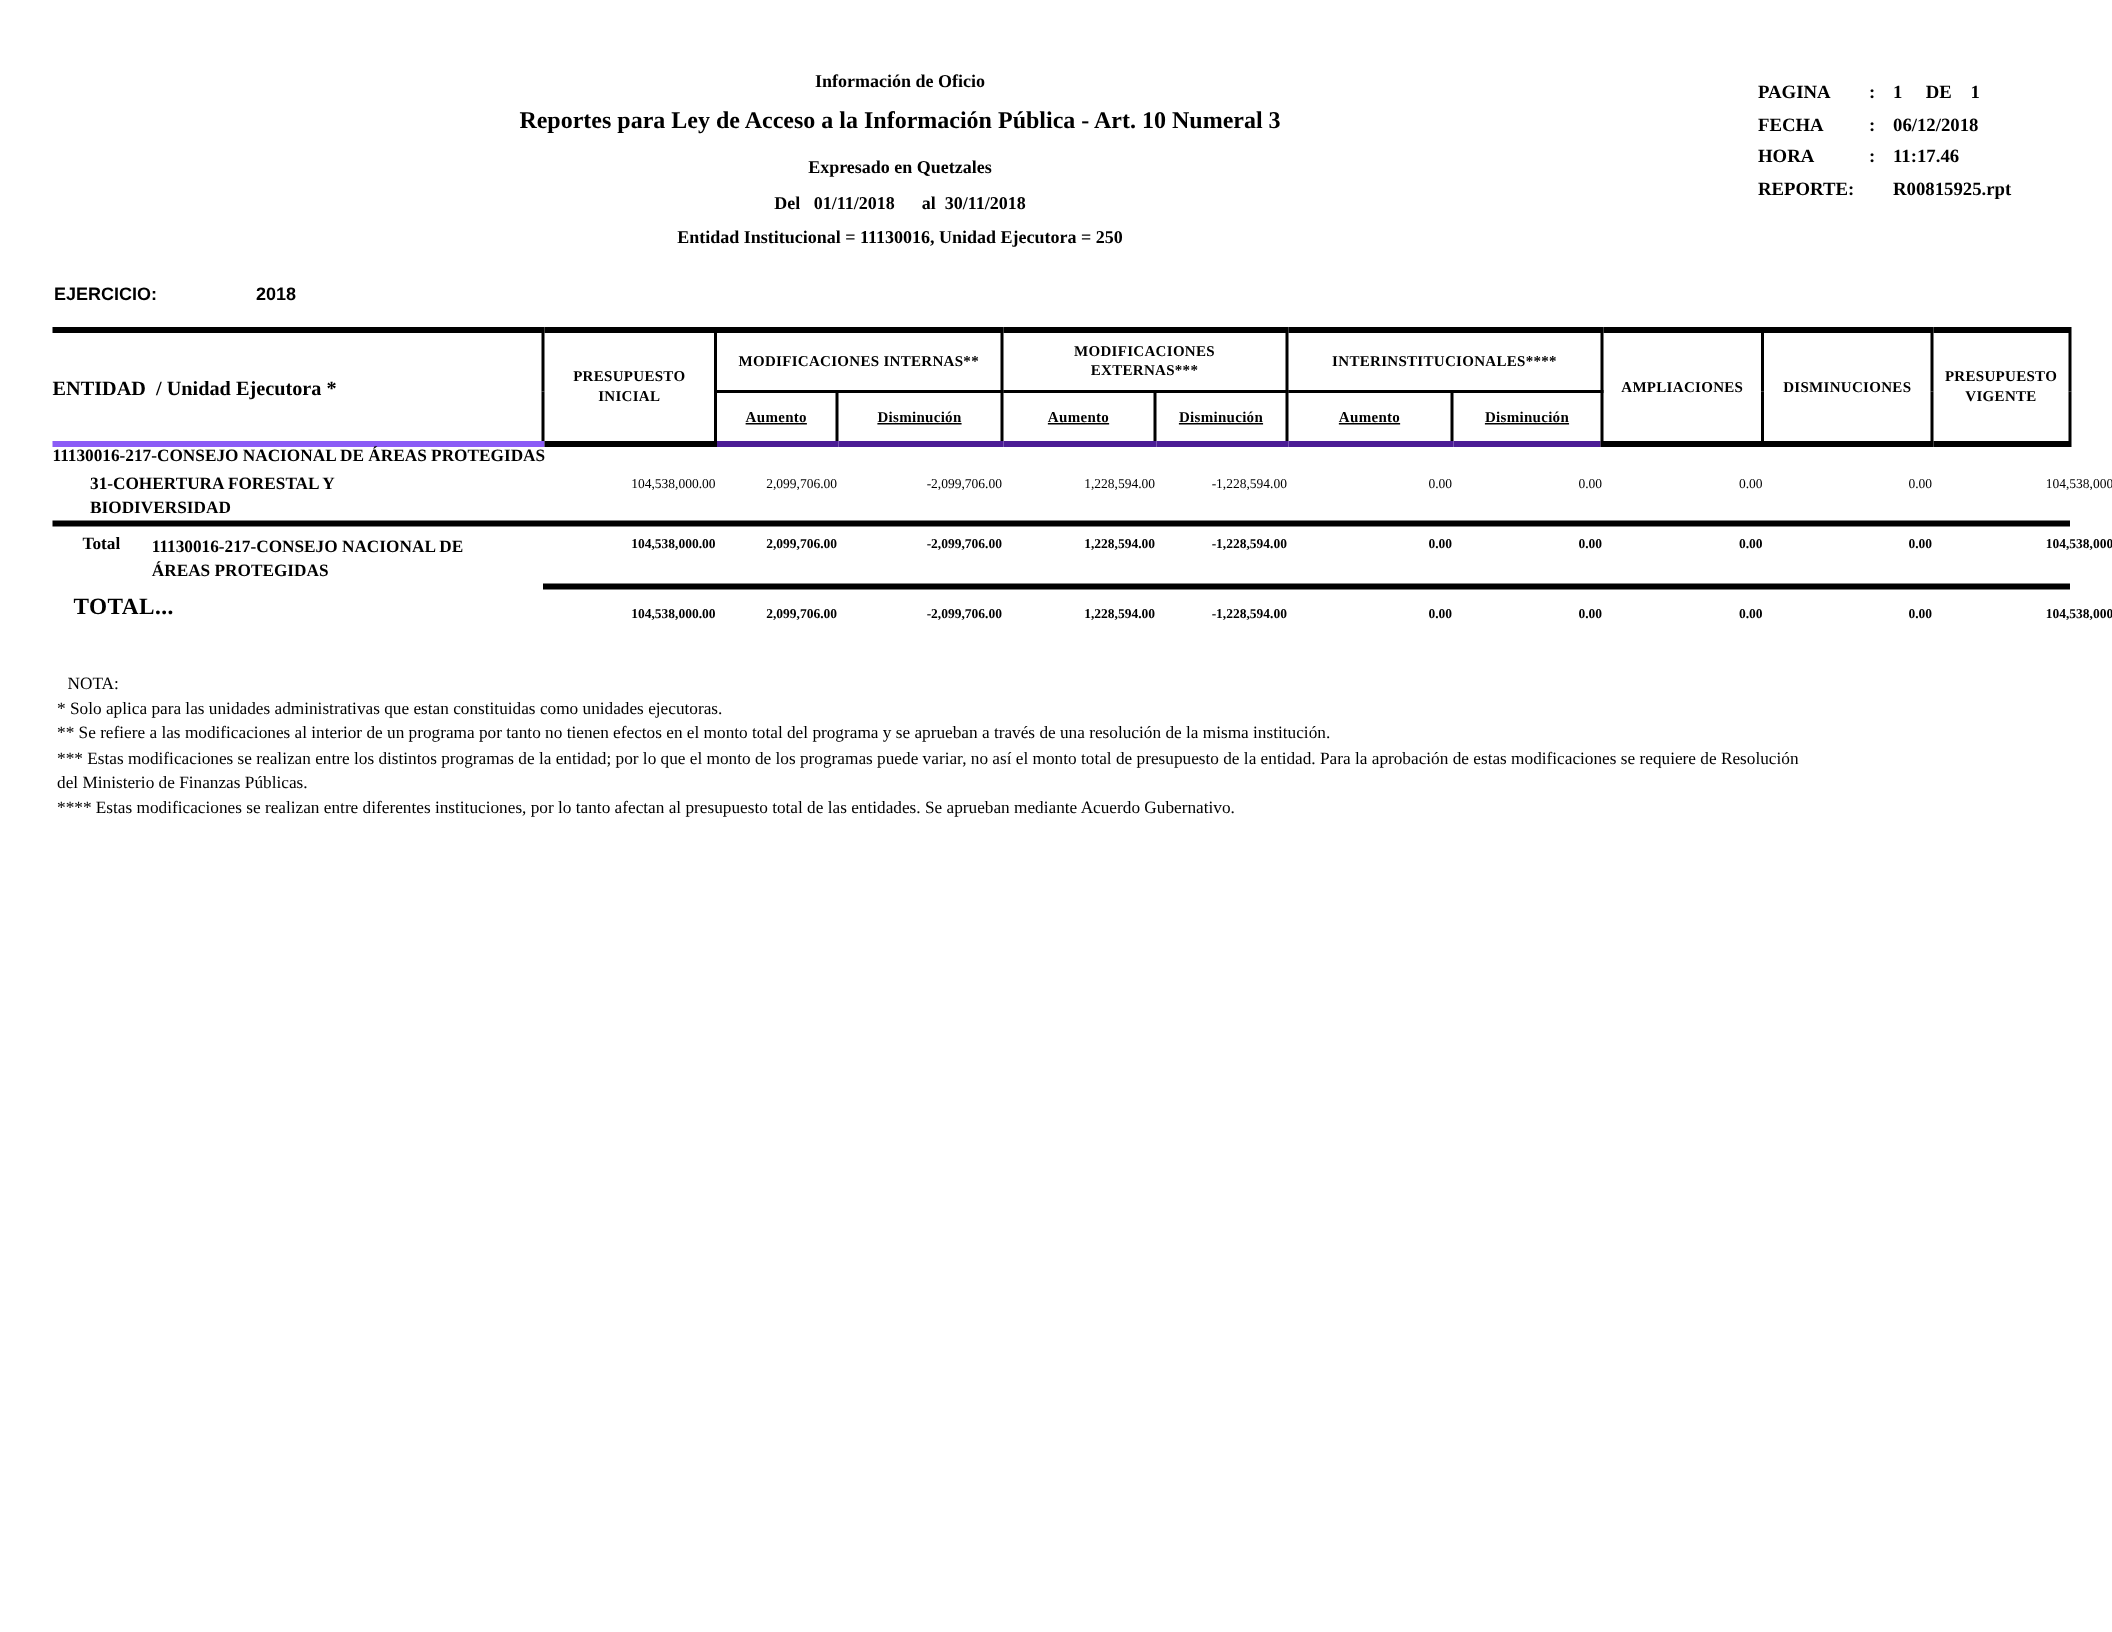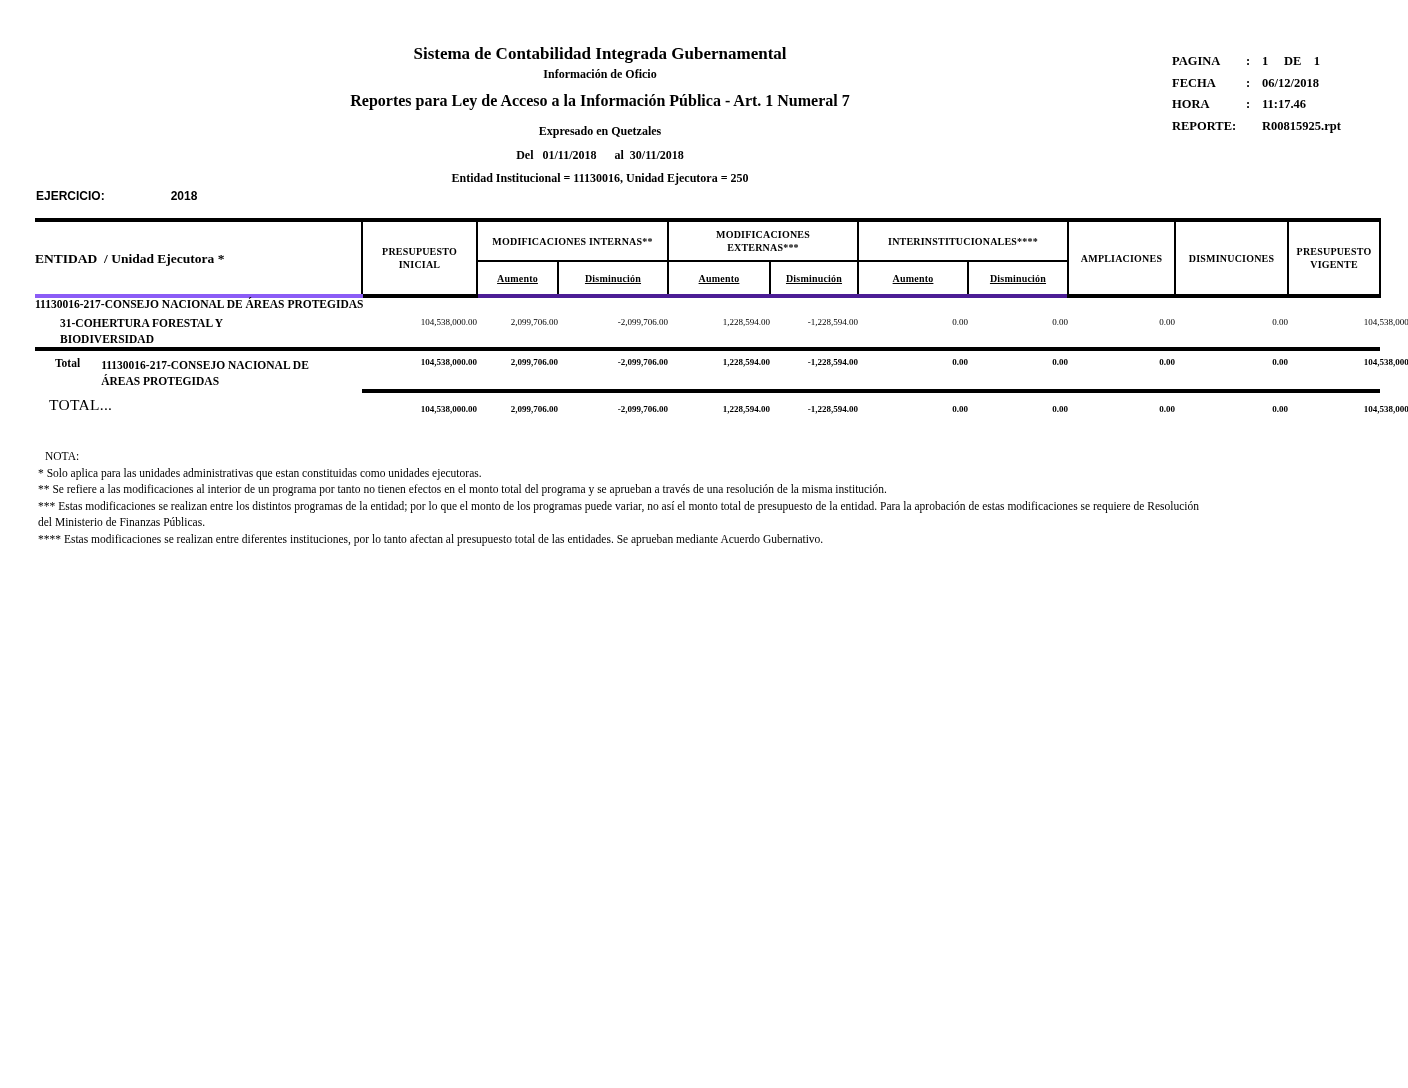--- a/index.html
+++ b/index.html
@@ -70,21 +70,21 @@
     font-size:11.5px; line-height:16px; }
 
   tr.totalrow td { padding-top:6px; font-weight:bold; }
   .total-flex { display:flex; padding-left:20px; }
   .total-prefix { font-weight:bold; font-size:11.5px; }
   .total-name { display:block; width:220px; margin-left:21px; font-weight:bold;
     font-size:11.5px; line-height:16px; }
 
   tr.grandrow td { padding-top:11px; font-weight:bold; }
   tr.grandrow td.lbl { padding-top:3px; }
-  .grand-label { font-weight:normal; font-size:15.5px; padding-left:14px; letter-spacing:0.3px; }
+  .grand-label { font-weight:bold; font-size:15.5px; padding-left:14px; letter-spacing:0.3px; }
 
   
   td.c2  { padding-right:16px; }
   td.c3  { padding-right:0; }
   td.c4  { padding-right:14px; }
   td.c5  { padding-right:6px; }
   td.c6  { padding-right:2px; }
   td.c7  { padding-right:14px; }
   td.c8  { padding-right:14px; }
   td.c9  { padding-right:2px; }
@@ -95,23 +95,22 @@
   .notes { position:absolute; left:38px; top:448px; width:1165px;
     font-size:11.5px; line-height:16.5px; }
   .nota-title { padding-left:7px; }
 </style>
 </head>
 <body>
 
 <div class="page">
 
   <div class="titles">
-    <div class="t1">Sistema de Contabilidad Integrada Gubernamental</div>
     <div class="t2">Información de Oficio</div>
-    <div class="t3">Reportes para Ley de Acceso a la Información Pública - Art. 1 Numeral 7</div>
+    <div class="t3">Reportes para Ley de Acceso a la Información Pública - Art. 10 Numeral 3</div>
     <div class="t5">Expresado en Quetzales</div>
     <div class="t6">Del   01/11/2018      al  30/11/2018</div>
     <div class="t7">Entidad Institucional = 11130016, Unidad Ejecutora = 250</div>
   </div>
 
   <div class="page-info">
     <div class="pi-row">
       <span class="pi-label">PAGINA</span>
       <span class="pi-sep">:</span>
       <span class="pi-value">1     DE    1</span>

